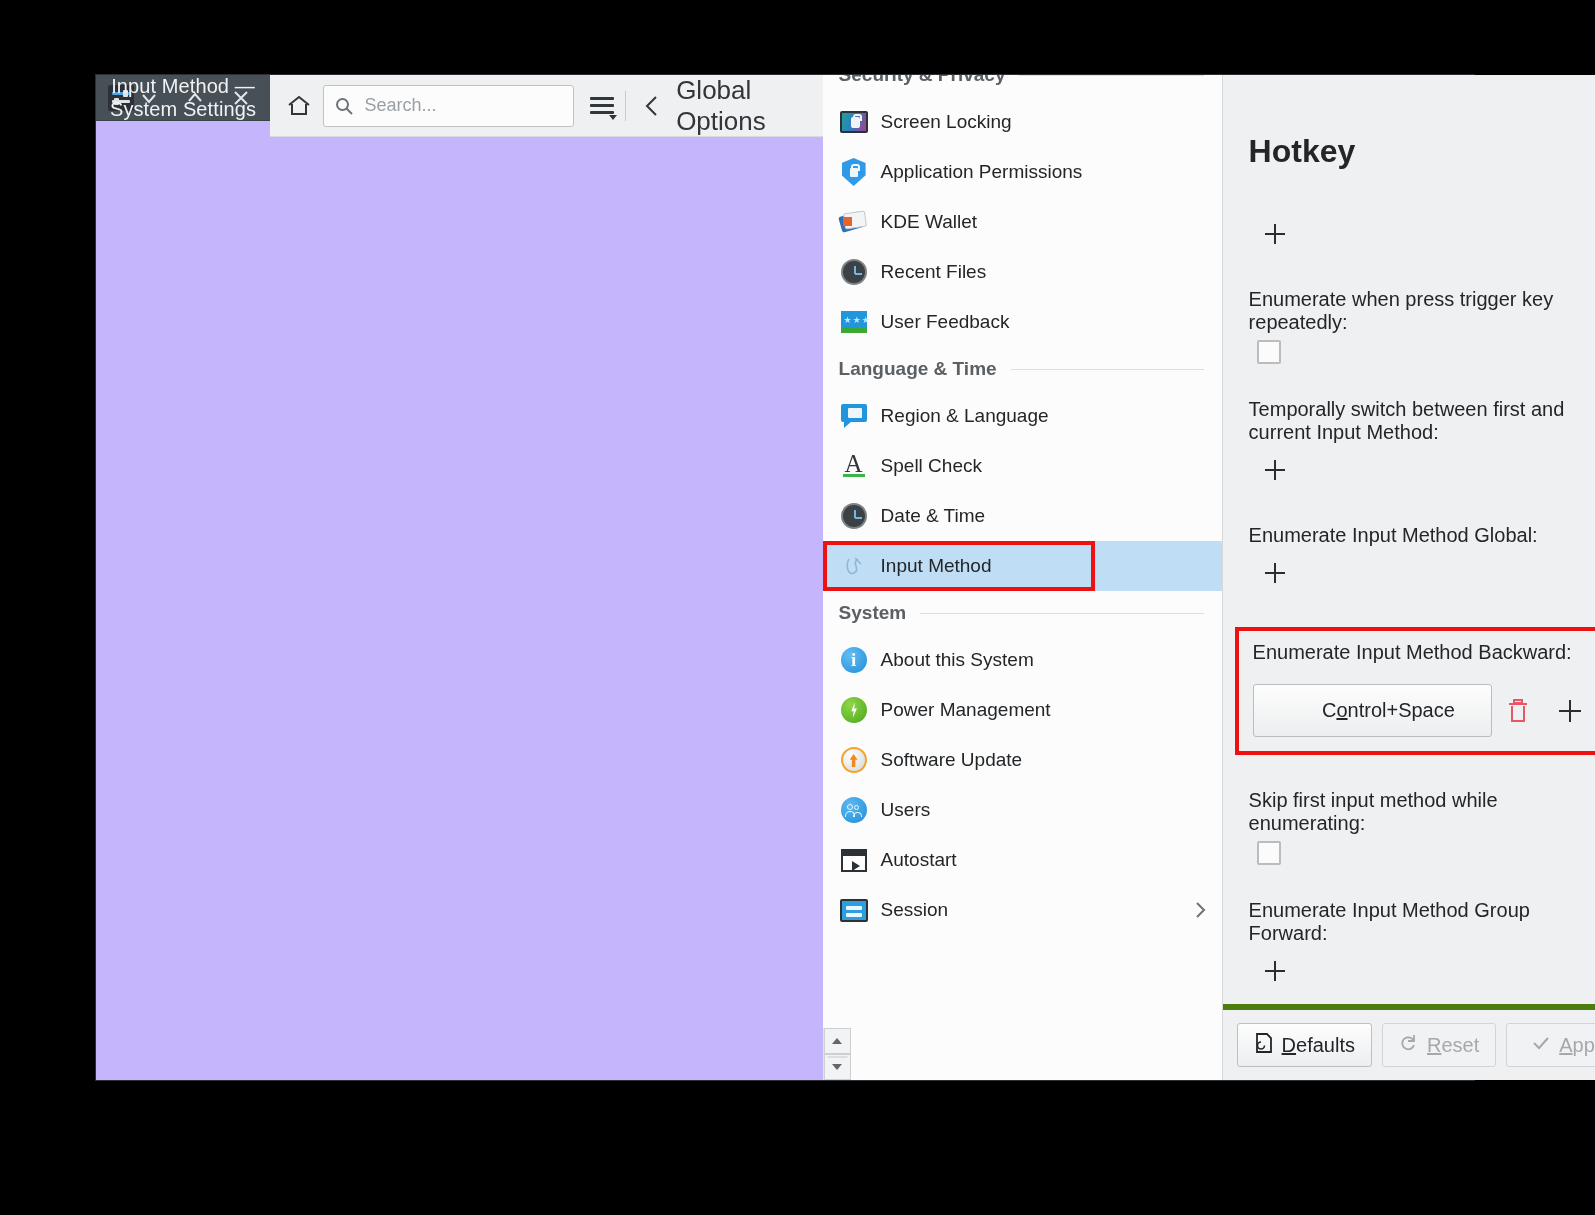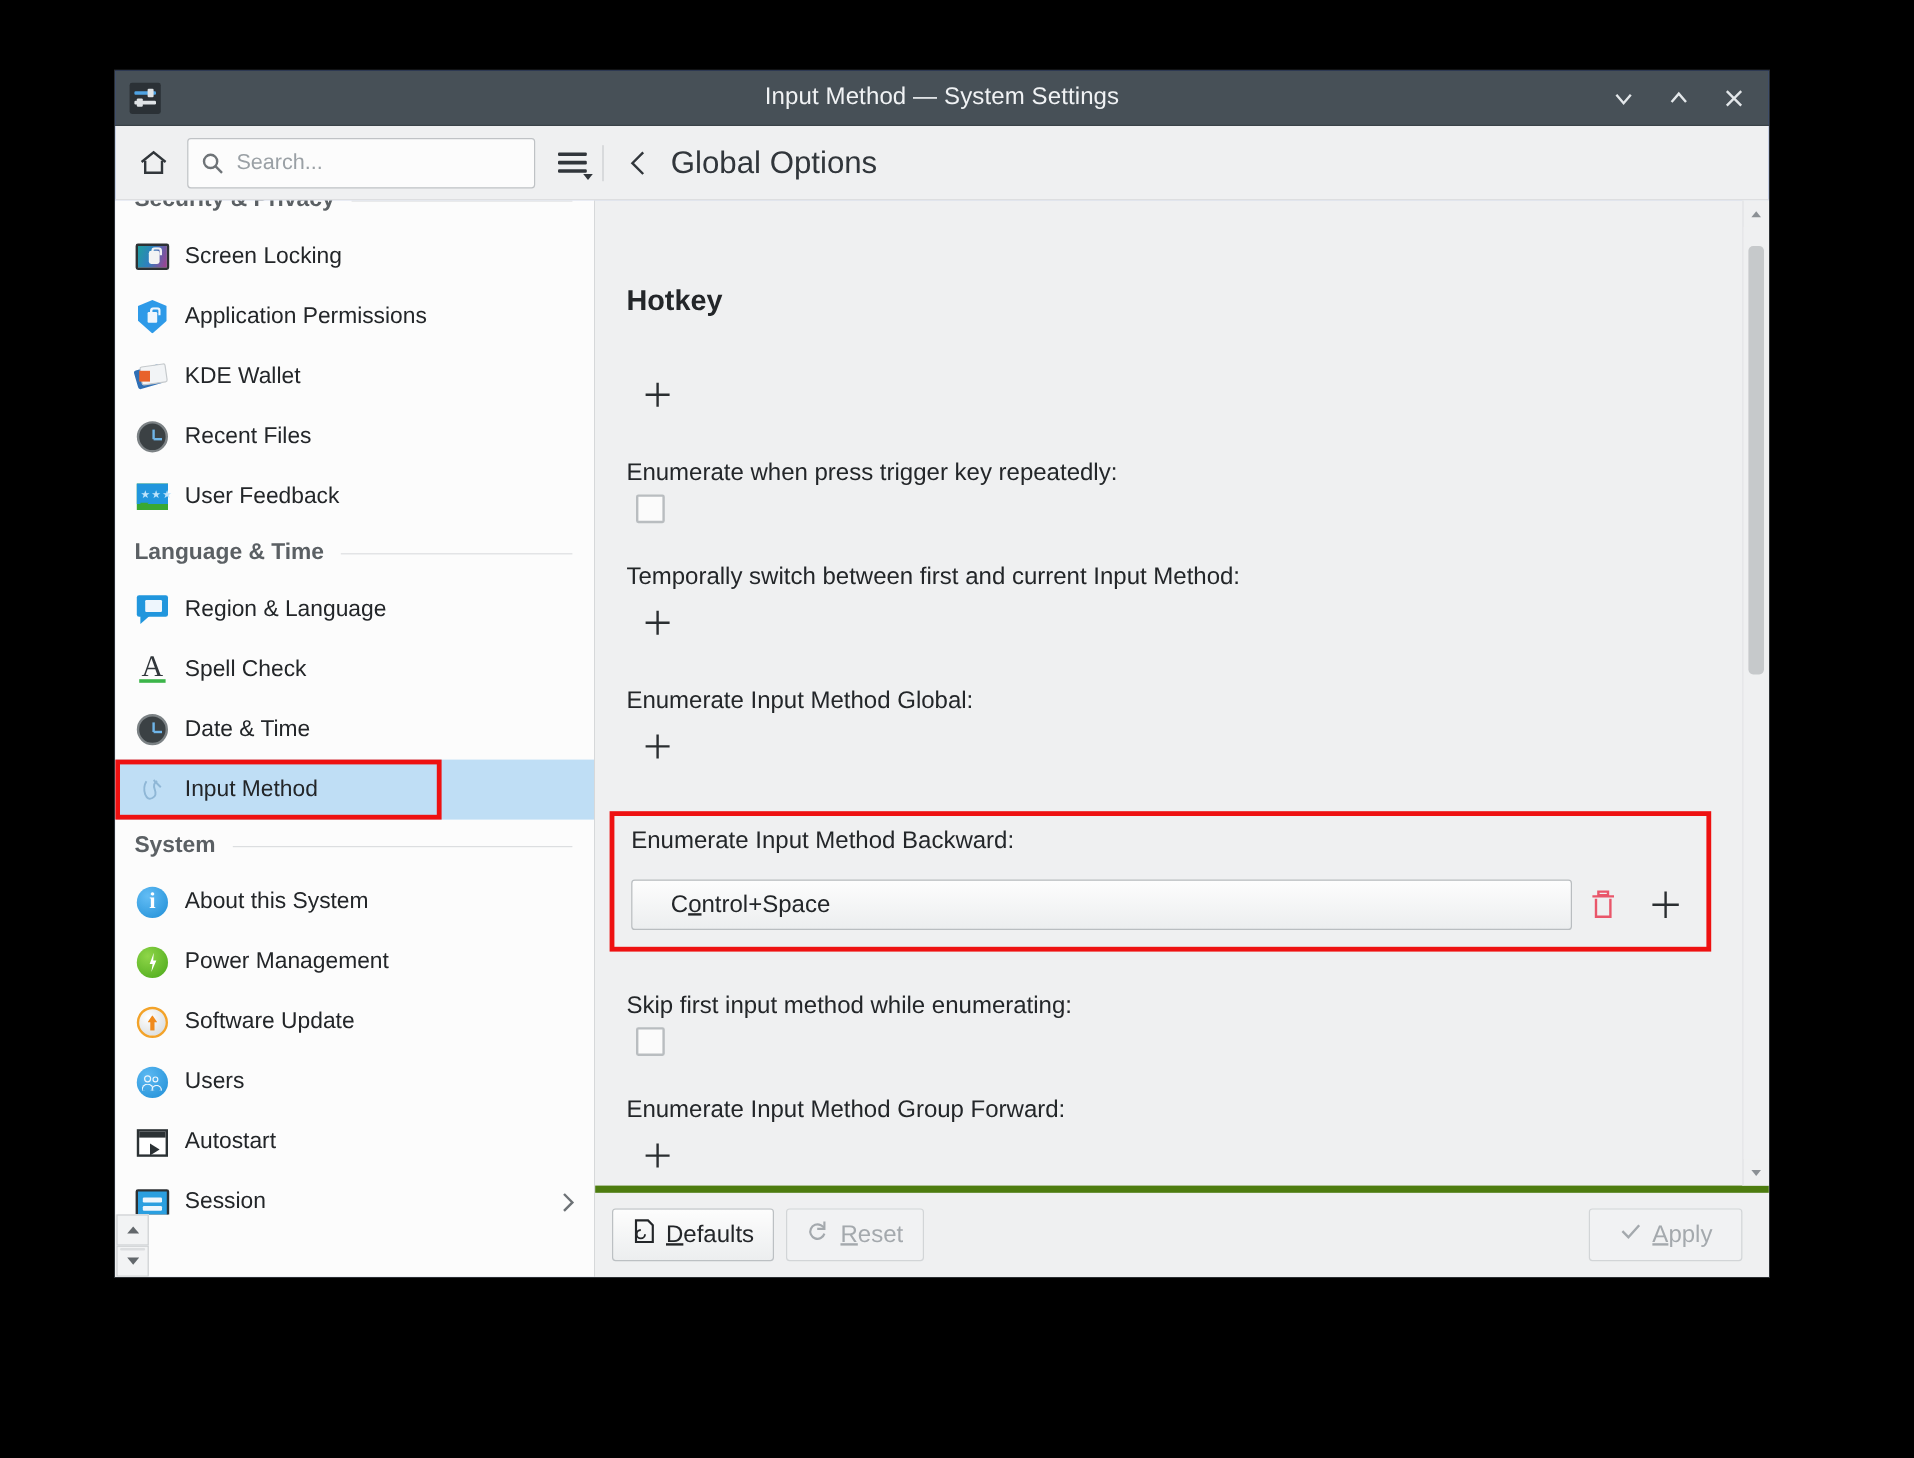--- a/index.html
+++ b/index.html
@@ -7,25 +7,25 @@
     margin: 0; padding: 0;
     width: 1595px; height: 1215px;
     background: #000000;
     font-family: "Liberation Sans", sans-serif;
     overflow: hidden;
   }
 
   
   .window {
     position: absolute;
-    left: 96px; top: 59px;
+    left: 96px; top: 75px;
     width: 1378px; height: 1005px;
-    background: #1d4ed8;
+    background: #c4b5fd;
     box-shadow: 0 0 0 1px #2b2f33;
-    display: flex; flex-direction: column;
+    display: flex; 
   }
 
   
   .titlebar {
     height: 46px; min-height: 46px;
     background: #475057;
     display: flex; align-items: center;
     position: relative;
     border-bottom: 1px solid #3a4248;
   }
@@ -261,45 +261,45 @@
     position: relative;
   }
   .content-scrollarea {
     flex: 1; display: flex; min-height: 0; position: relative;
   }
   .content-pane {
     flex: 1; padding: 58px 40px 0 26px;
     overflow: hidden; position: relative;
   }
   .section-title {
-    font-size: 24px; font-weight: bold; color: #232629;
-    margin: 12px 0 44px 0;
+    font-size: 32px; font-weight: bold; color: #232629;
+    margin: 0 0 44px 0;
   }
   .field { margin-bottom: 34px; }
   .field-label {
     font-size: 20px; color: #232629; margin-bottom: 6px; display: block;
   }
   .plus-btn {
     width: 40px; height: 40px;
     display: flex; align-items: center; justify-content: center;
     color: #2a2e31; margin-left: 6px;
   }
   .checkbox {
     width: 24px; height: 24px;
     border: 2px solid #b9bdc0; background: #fbfbfb;
     border-radius: 2px; margin-left: 8px; margin-top: 6px;
   }
   .hotkey-row {
     display: flex; align-items: center; gap: 0px; margin-top: 4px;
   }
   .hotkey-btn {
-    flex: 1; height: 42px;
+    flex: 1; height: 53px;
     background: linear-gradient(#fdfdfd,#eceeef);
     border: 1px solid #b9bdc0; border-radius: 3px;
-    display: flex; align-items: center; justify-content: flex-start;
+    display: flex; align-items: center; justify-content: center;
     font-size: 20px; color: #232629; padding-left: 32px;
   }
   .hotkey-btn .mn { text-decoration: underline; }
   .trash-btn {
     width: 52px; height: 42px;
     display: flex; align-items: center; justify-content: center;
     color: #e9566a;
   }
 
   

